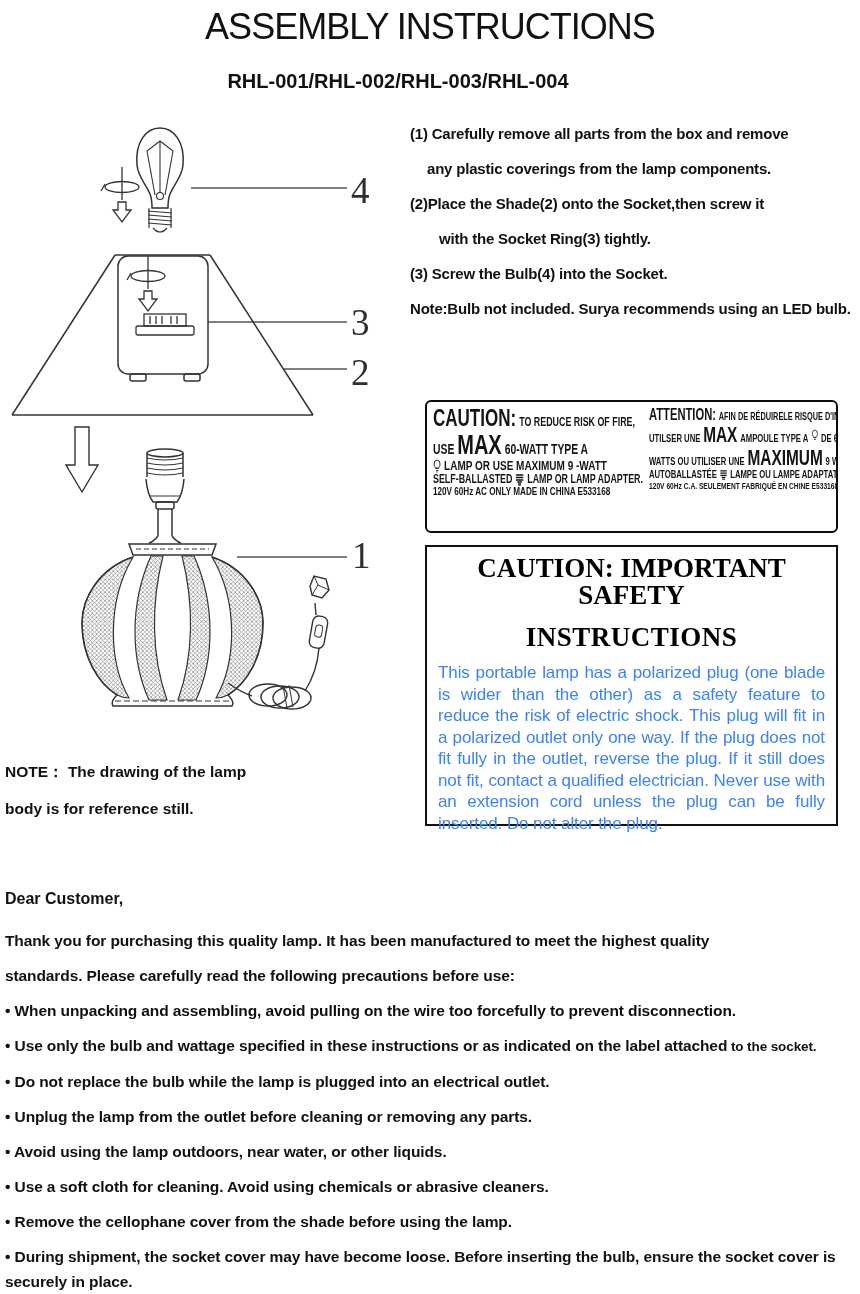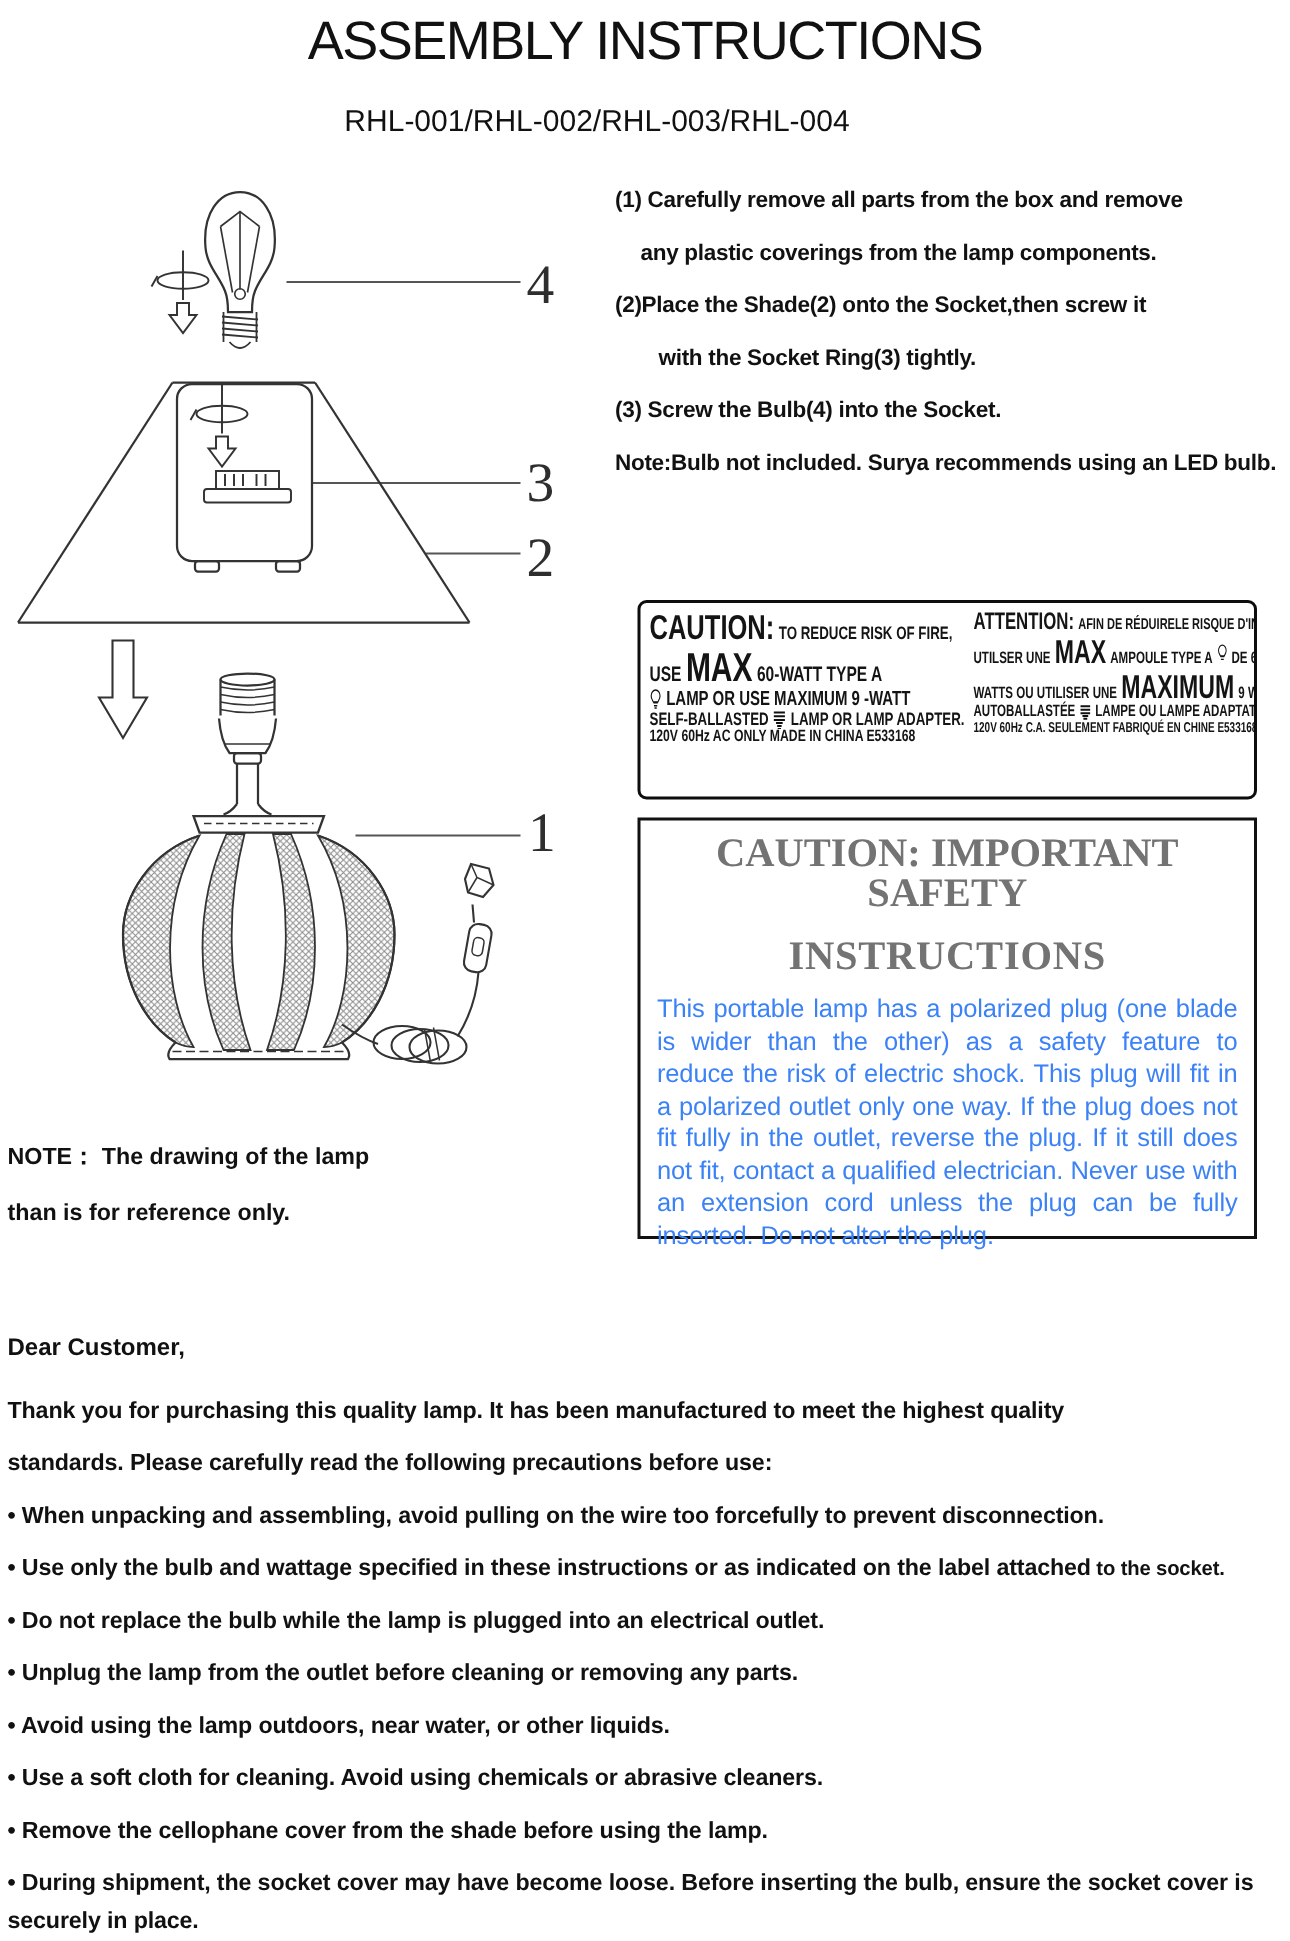--- a/index.html
+++ b/index.html
@@ -4,21 +4,21 @@
 <style>
   html,body{margin:0;padding:0;background:#e8e8e8;}
   .page{
     position:relative;width:860px;height:1294px;margin:0 auto;
     background:#ffffff;color:#111;overflow:hidden;
     font-family:"Liberation Sans","DejaVu Sans",sans-serif;
   }
   .abs{position:absolute;}
   
   .title{top:6px;left:0;width:860px;text-align:center;font-size:36px;font-weight:normal;letter-spacing:-1px;}
-  .model{top:70px;left:0;width:796px;text-align:center;font-size:20px;font-weight:normal;}
+  .model{top:70px;left:0;width:796px;text-align:center;font-size:20px;font-weight:bold;}
   
   .diagram{top:105px;left:0;width:410px;height:625px;}
   .part-num{font-family:"Liberation Serif","DejaVu Serif",serif;font-size:37px;color:#2e2e2e;line-height:1;}
   .pn4{left:351px;top:172px;} .pn3{left:351px;top:304px;} .pn2{left:351px;top:354px;} .pn1{left:352px;top:537px;}
   
   .steps{top:116px;left:410px;width:452px;font-size:15px;font-weight:bold;letter-spacing:-0.2px;}
   .steps .ln{line-height:35px;white-space:nowrap;}
   .steps .ind1{padding-left:17px;} .steps .ind2{padding-left:29px;}
   .steps .note{margin-top:8px;line-height:19px;white-space:normal;}
   
@@ -28,21 +28,21 @@
   .cau-en{transform:scaleX(0.74);transform-origin:0 0;width:136%;}
   .cau-fr{transform:scaleX(0.70);transform-origin:0 0;width:144%;margin-left:-74px;}
   .cl{display:flex;align-items:baseline;white-space:nowrap;gap:4px;line-height:1.04;}
   .t23{font-size:23px;} .t27{font-size:27px;} .t14{font-size:14px;} .t135{font-size:13.5px;}
   .t12{font-size:12px;} .t11{font-size:11px;} .t16{font-size:16px;} .t105{font-size:10.5px;}
   .t22{font-size:22px;} .t95{font-size:9.5px;}
   .bulb-ic{align-self:center;flex:none;}
   
   .safe-box{top:545px;left:425px;width:413px;height:281px;border:2px solid #111;box-sizing:border-box;padding:4px 11px;}
   .safe-title{font-family:"Liberation Serif","DejaVu Serif",serif;font-weight:bold;text-align:center;
-    font-size:27px;color:#737373;line-height:1;}
+    font-size:27px;color:#000000;line-height:1;}
   .safe-t1{margin-top:4px;} .safe-t2{margin-top:15px;letter-spacing:0.5px;}
   .safe-body{margin-top:11px;font-size:17px;line-height:21.5px;text-align:justify;color:#3b82f6;letter-spacing:-0.1px;}
   
   .note-block{top:764px;left:5px;width:360px;font-size:15.5px;font-weight:bold;}
   .note-block div{margin-bottom:21px;line-height:16px;}
   
   .customer{top:886px;left:5px;width:852px;font-weight:bold;}
   .greeting{font-size:16px;line-height:25px;margin-bottom:17px;}
   .cust-ln{font-size:15.5px;line-height:25px;margin-bottom:10px;letter-spacing:-0.1px;}
   .nowrap{white-space:nowrap;}
@@ -243,21 +243,21 @@
   </div>
 
   <div class="abs safe-box">
     <div class="safe-title safe-t1">CAUTION: IMPORTANT SAFETY</div>
     <div class="safe-title safe-t2">INSTRUCTIONS</div>
     <div class="safe-body">This portable lamp has a polarized plug (one blade is wider than the other) as a safety feature to reduce the risk of electric shock. This plug will fit in a polarized outlet only one way. If the plug does not fit fully in the outlet, reverse the plug. If it still does not fit, contact a qualified electrician. Never use with an extension cord unless the plug can be fully inserted. Do not alter the plug.</div>
   </div>
 
   <div class="abs note-block">
     <div><span>NOTE：</span> <span>The drawing of the lamp</span></div>
-    <div>than is for reference only.</div>
+    <div>body is for reference still.</div>
   </div>
 
   <div class="abs customer">
     <div class="greeting">Dear Customer,</div>
     <div class="cust-ln">Thank you for purchasing this quality lamp. It has been manufactured to meet the highest quality</div>
     <div class="cust-ln">standards. Please carefully read the following precautions before use:</div>
     <div class="cust-ln">• When unpacking and assembling, avoid pulling on the wire too forcefully to prevent disconnection.</div>
     <div class="cust-ln nowrap"><span>• Use only the bulb and wattage specified in these instructions or as indicated on the label attached</span><span class="sm"> to the socket.</span></div>
     <div class="cust-ln">• Do not replace the bulb while the lamp is plugged into an electrical outlet.</div>
     <div class="cust-ln">• Unplug the lamp from the outlet before cleaning or removing any parts.</div>

